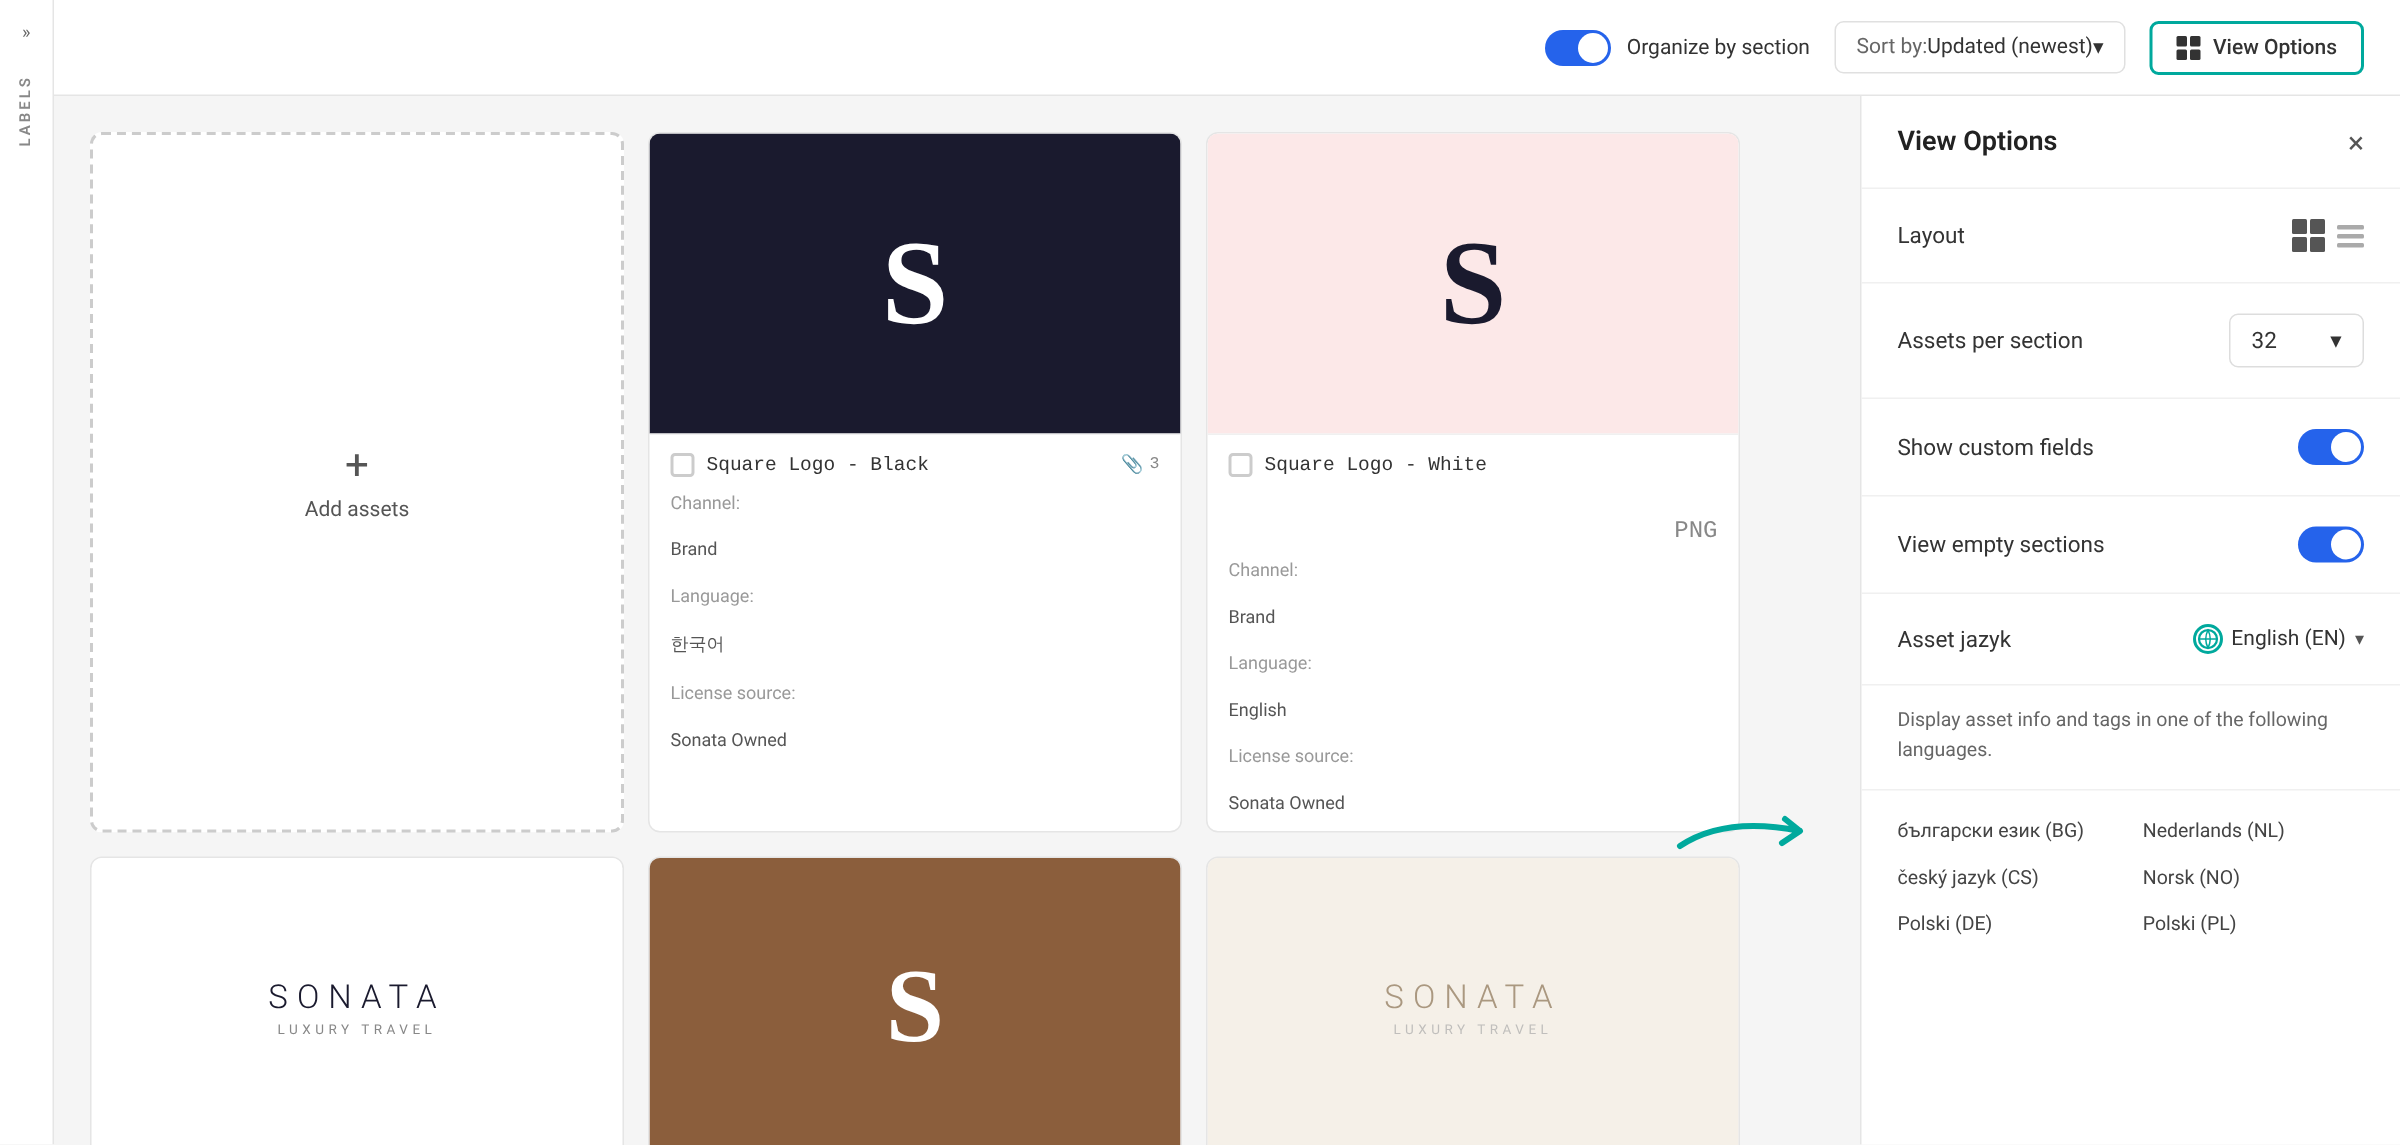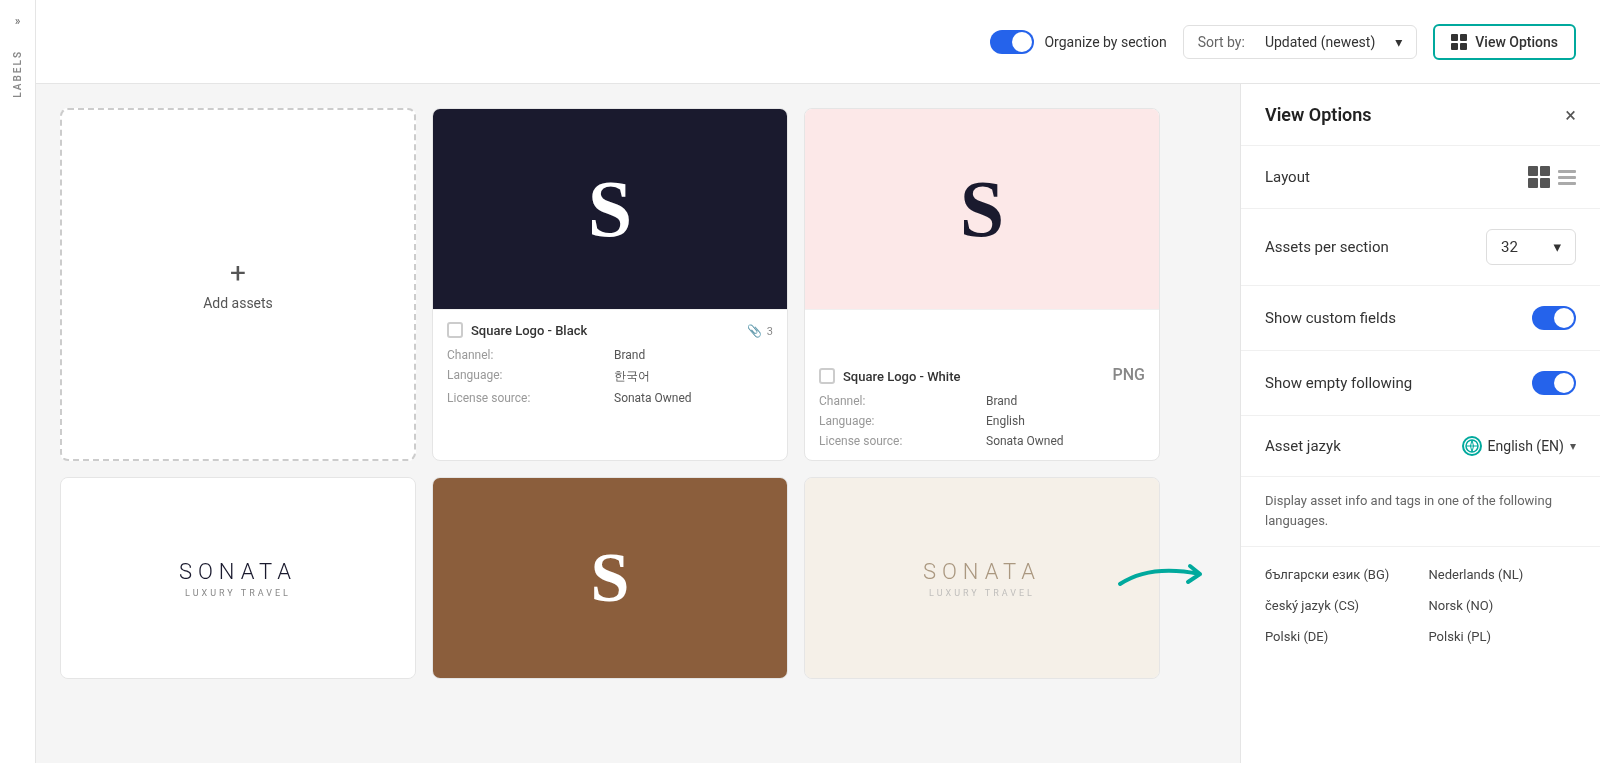--- a/index.html
+++ b/index.html
@@ -51,21 +51,21 @@
 
     
     .topbar {
       background: #fff;
       border-bottom: 1px solid #e5e5e5;
       padding: 12px 24px;
       display: flex;
       align-items: center;
       justify-content: flex-end;
       gap: 16px;
-      height: 84px;
+      height: 64px;
       flex-shrink: 0;
     }
     .organize-section {
       display: flex;
       align-items: center;
       gap: 10px;
     }
     .toggle-switch {
       width: 44px;
       height: 24px;
@@ -92,21 +92,21 @@
     .sort-dropdown {
       display: flex;
       align-items: flex-start;
       border: 1px solid #e0e0e0;
       border-radius: 6px;
       padding: 8px 14px;
       background: #fff;
       font-size: 14px;
       color: #333;
       cursor: pointer;
-      gap: 20px;
+      gap: 0;
     }
     .sort-dropdown span.sort-label {
       color: #666;
     }
     .view-options-btn {
       display: flex;
       align-items: center;
       gap: 8px;
       border: 2.5px solid #00a99d;
       border-radius: 6px;
@@ -297,23 +297,24 @@
       display: block;
       margin-top: 4px;
     }
 
     .asset-info {
       padding: 12px 14px;
       border-top: 1px solid #f0f0f0;
     }
     .asset-name-row {
       display: flex;
-      align-items: flex-end;
+      align-items: flex-start;
       justify-content: space-between;
       margin-bottom: 10px;
+      font-family: Liberation Mono, monospace;
     }
     .asset-checkbox {
       width: 16px;
       height: 16px;
       border: 2px solid #ccc;
       border-radius: 3px;
       background: #fff;
       flex-shrink: 0;
     }
     .asset-name {
@@ -339,22 +340,22 @@
       font-weight: 500;
       margin-top: 43px;
     }
 
     .asset-meta {
       font-size: 12px;
       color: #666;
     }
     .meta-row {
       display: grid;
-      grid-template-columns: 1fr 1fr;
-      gap: 6px 8px;
+      grid-template-columns: 1fr;
+      gap: 17px 8px;
       margin-top: 3px;
     }
     .meta-key {
       color: #999;
     }
     .meta-val {
       color: #555;
     }
 
     
@@ -678,21 +679,21 @@
 
       <div class="vop-section">
         <div class="vop-row">
           <span class="vop-label">Show custom fields</span>
           <div class="toggle-on"></div>
         </div>
       </div>
 
       <div class="vop-section">
         <div class="vop-row">
-          <span class="vop-label">Show empty following</span>
+          <span class="vop-label">View empty sections</span>
           <div class="toggle-on"></div>
         </div>
       </div>
 
       <div class="asset-info-row">
         <span class="vop-label">Asset jazyk</span>
         <div class="asset-info-right">
           <div style="width:20px;height:20px;border:2px solid #00a99d;border-radius:50%;display:inline-flex;align-items:center;justify-content:center;position:relative;">
             <svg width="14" height="14" viewBox="0 0 14 14" fill="none" xmlns="http://www.w3.org/2000/svg">
               <circle cx="7" cy="7" r="6" stroke="#00a99d" stroke-width="1.5" fill="none"></circle>

